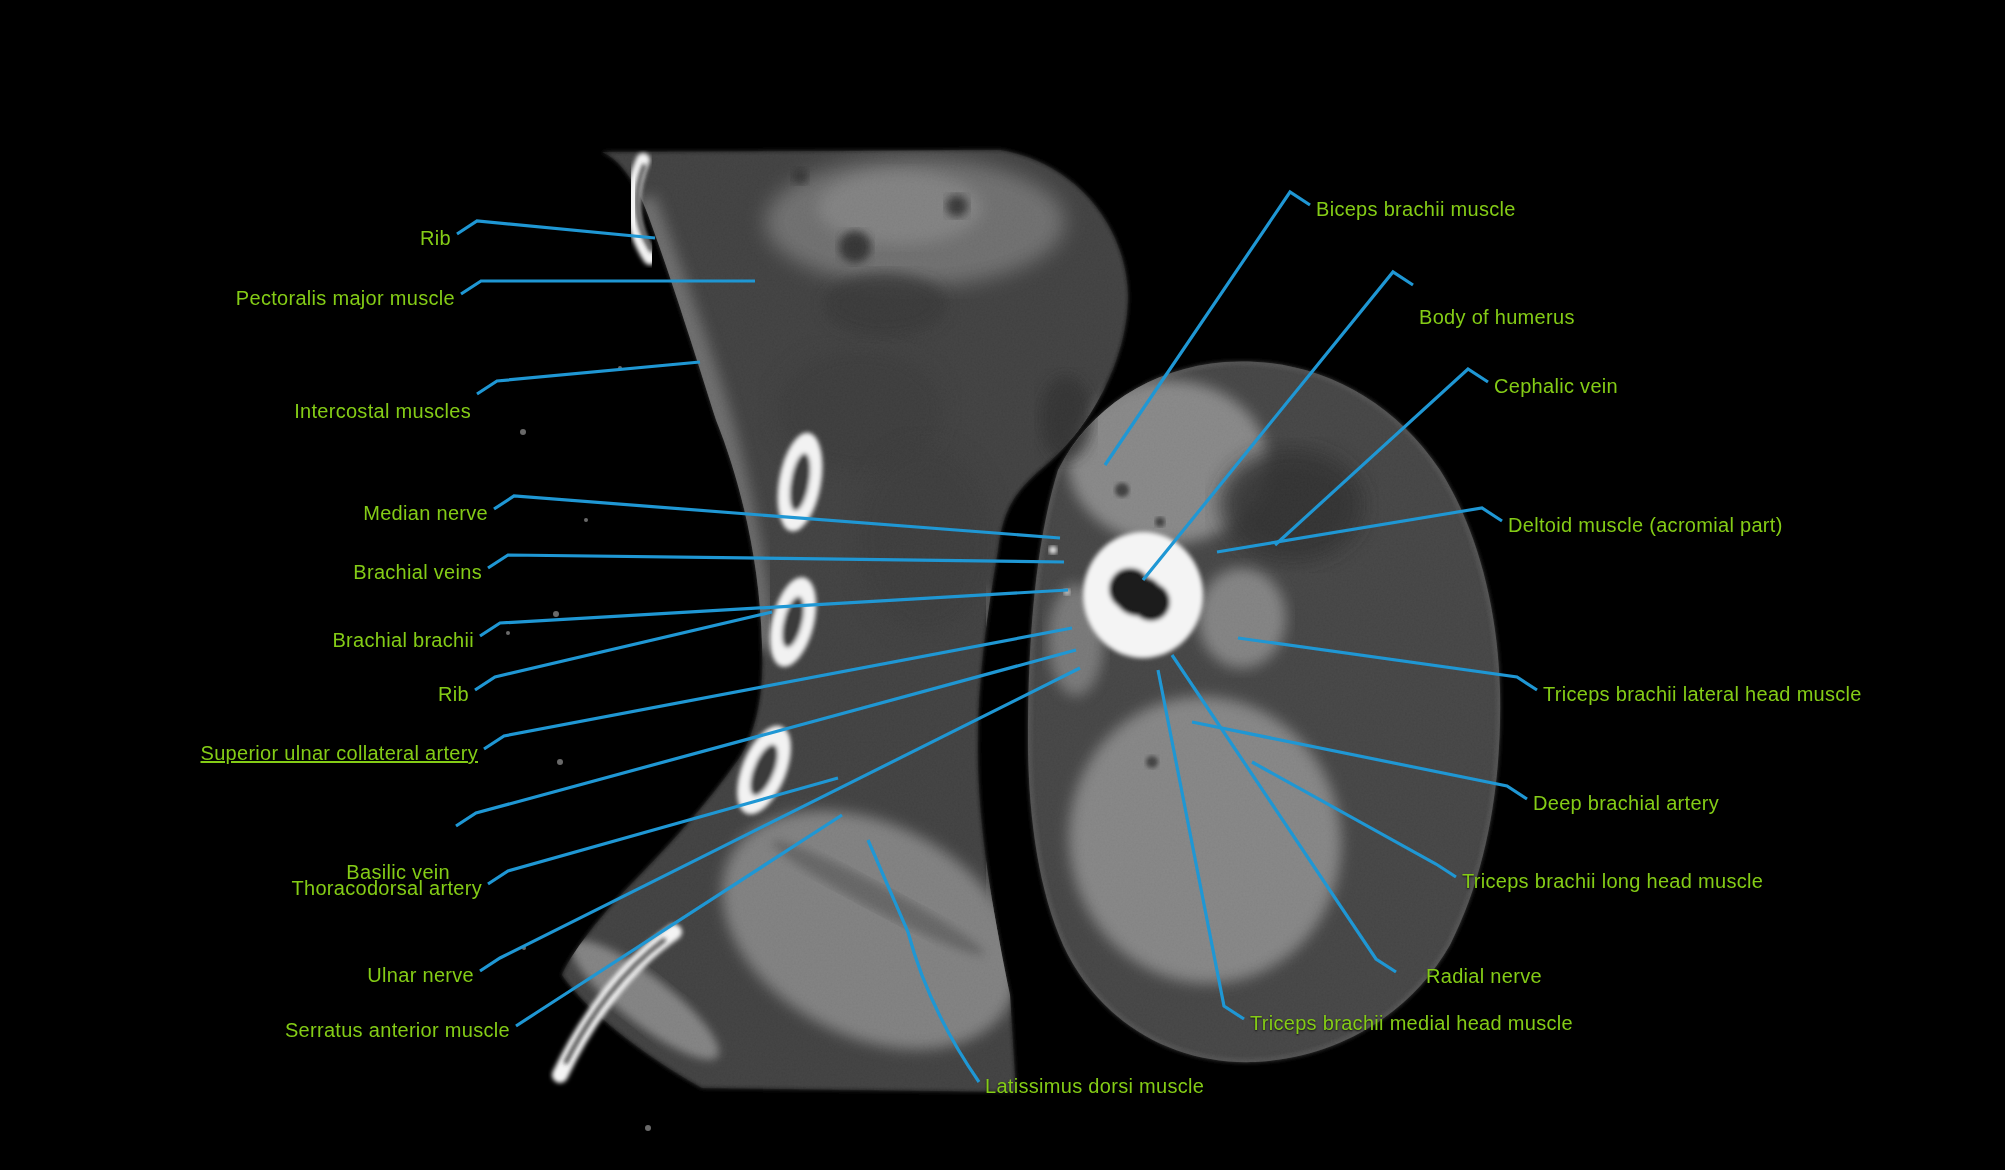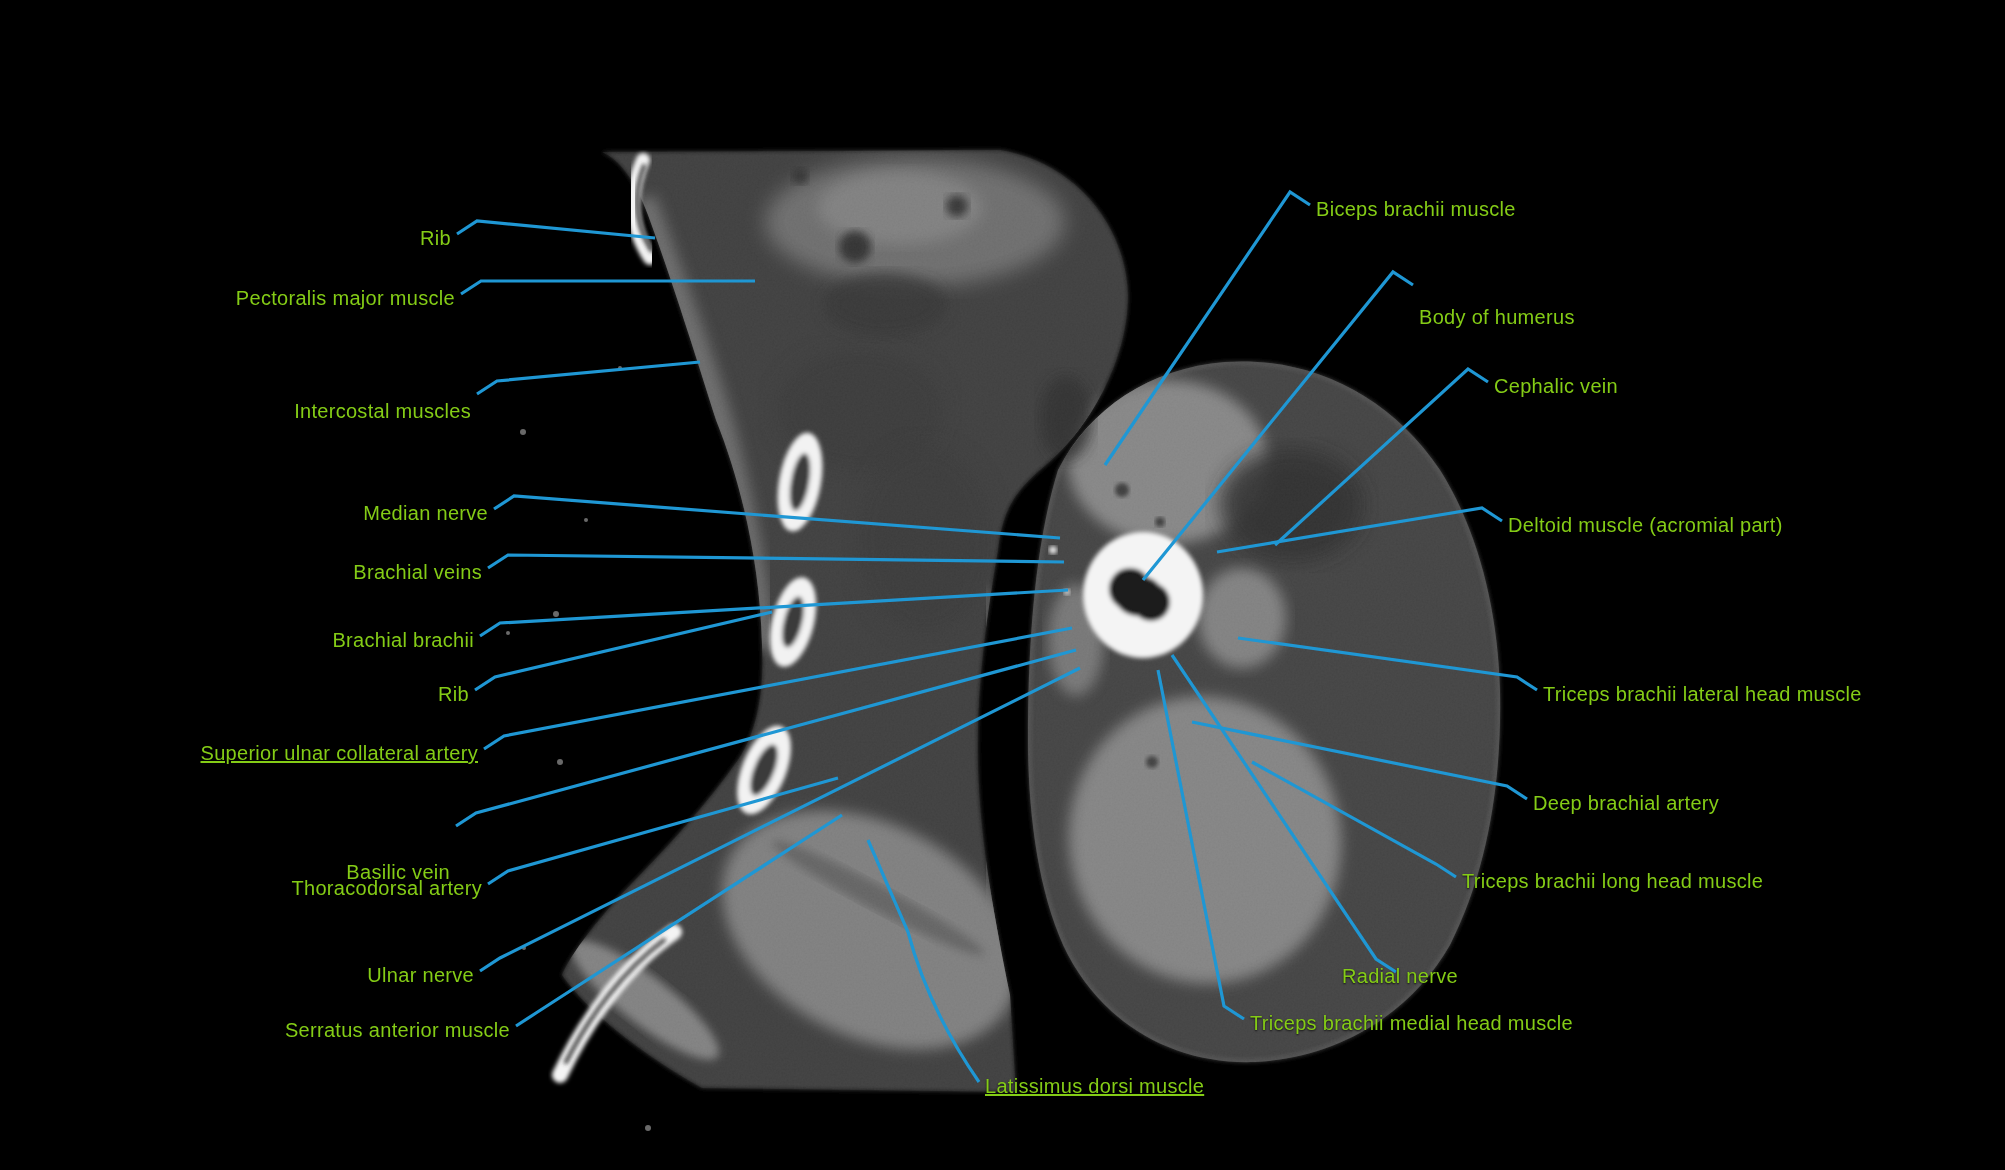--- a/index.html
+++ b/index.html
@@ -181,25 +181,25 @@
   <div class="ct-label left-col" style="right:1517px;top:498px;">Median nerve</div>
   <div class="ct-label left-col" style="right:1523px;top:557px;">Brachial veins</div>
   <div class="ct-label left-col" style="right:1531px;top:625px;">Brachial brachii</div>
   <div class="ct-label left-col" style="right:1536px;top:679px;">Rib</div>
   <div class="ct-label left-col" style="right:1527px;top:738px;text-decoration:underline;">Superior ulnar collateral artery</div>
   <div class="ct-label left-col" style="right:1555px;top:857px;">Basilic vein</div>
   <div class="ct-label left-col" style="right:1523px;top:873px;">Thoracodorsal artery</div>
   <div class="ct-label left-col" style="right:1531px;top:960px;">Ulnar nerve</div>
   <div class="ct-label left-col" style="right:1495px;top:1015px;">Serratus anterior muscle</div>
 
-  <div class="ct-label" style="left:985px;top:1071px;text-decoration:underline;">Latissimus dorsi muscle</div>
+  <div class="ct-label" style="left:985px;top:1071px;">Latissimus dorsi muscle</div>
 
   <div class="ct-label right-col" style="left:1316px;top:194px;">Biceps brachii muscle</div>
   <div class="ct-label right-col" style="left:1419px;top:274px;margin-top:28px;">Body of humerus</div>
   <div class="ct-label right-col" style="left:1494px;top:371px;">Cephalic vein</div>
   <div class="ct-label right-col" style="left:1508px;top:510px;">Deltoid muscle (acromial part)</div>
   <div class="ct-label right-col" style="left:1543px;top:679px;">Triceps brachii lateral head muscle</div>
   <div class="ct-label right-col" style="left:1533px;top:788px;">Deep brachial artery</div>
   <div class="ct-label right-col" style="left:1462px;top:866px;">Triceps brachii long head muscle</div>
-  <div class="ct-label right-col" style="left:1342px;top:961px;">Radial nerve</div>
+  <div class="ct-label right-col" style="left:1426px;top:961px;">Radial nerve</div>
   <div class="ct-label right-col" style="left:1250px;top:1008px;">Triceps brachii medial head muscle</div>
 
 </div>
 
 </body></html>

